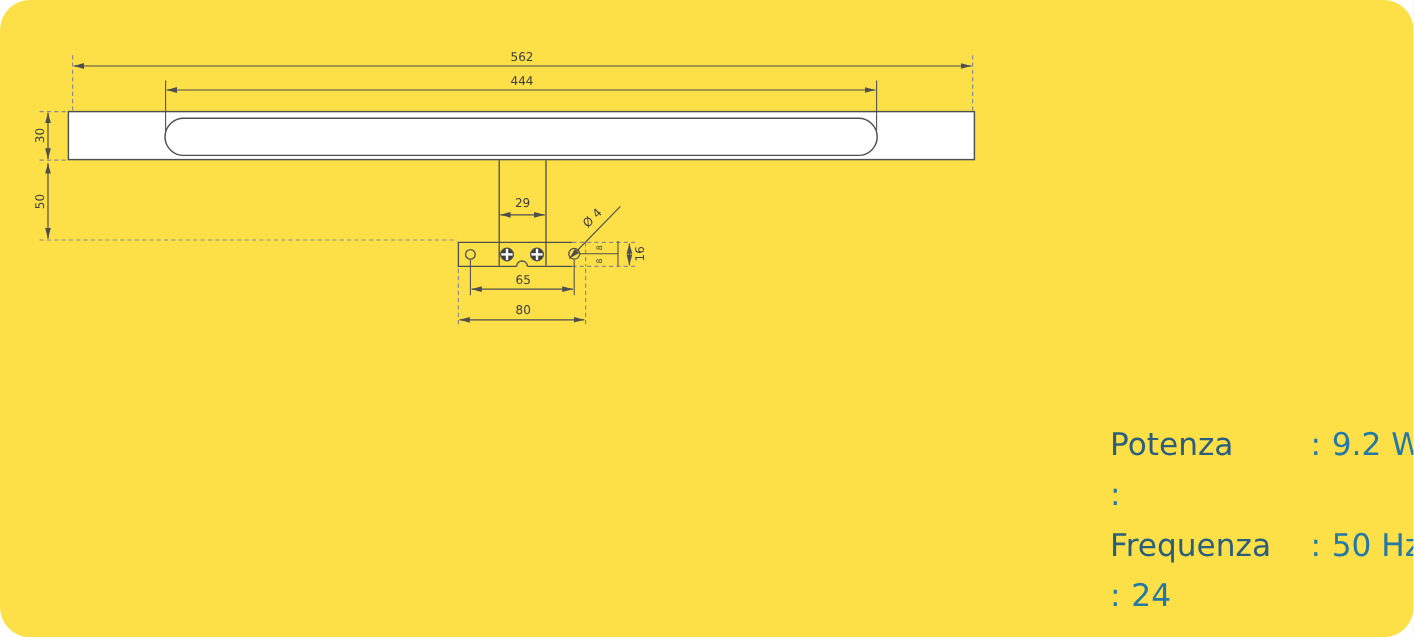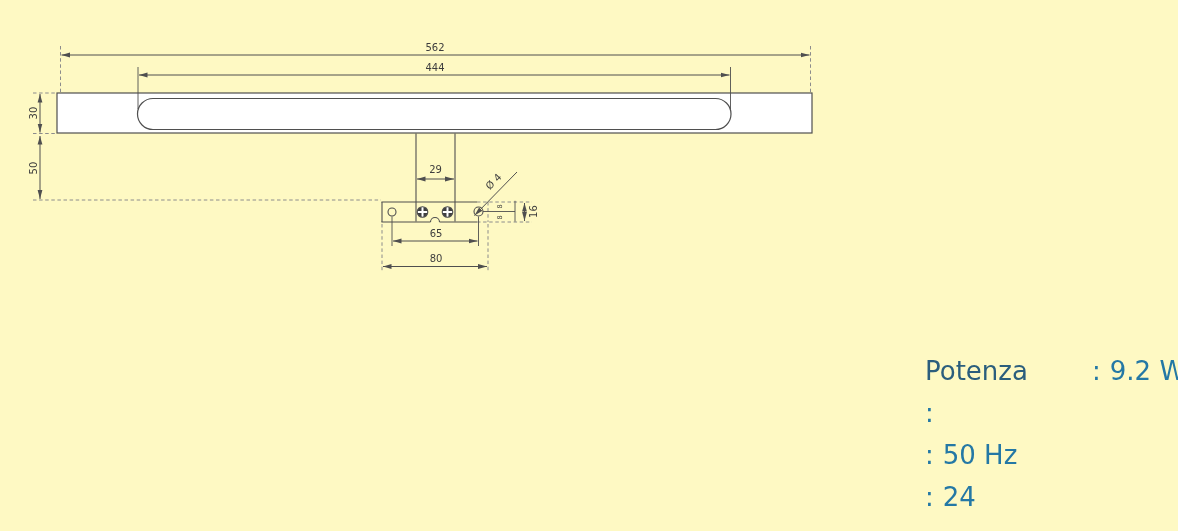--- a/index.html
+++ b/index.html
@@ -1,17 +1,17 @@
 <!DOCTYPE html>
 <html><head>
 <meta charset="utf-8">
 <style>
   html,body{margin:0;padding:0;background:#ffffff;}
-  #page{position:relative;width:1178px;height:531px;background:#fef9c3;overflow:hidden;
-        font-family:"DejaVu Sans","Liberation Sans",sans-serif;}
+  #page{position:relative;width:1178px;height:531px;background:#fde047;overflow:hidden;
+        font-family:"DejaVu Sans","Liberation Sans",sans-serif;border-radius:25px;}
   #drawing-svg{position:absolute;left:0;top:0;}
   .dimtext{font-family:"DejaVu Sans","Liberation Sans",sans-serif;font-size:10px;fill:#3d3d3d;}
   .dimtext-sm{font-family:"DejaVu Sans","Liberation Sans",sans-serif;font-size:6.5px;fill:#3d3d3d;}
   .specs{position:absolute;left:895px;top:350px;width:275px;margin-left:30px;}
   .spec-row{display:flex;align-items:baseline;height:42px;font-size:26px;line-height:42px;}
   .spec-label{width:167px;color:#2b5e7d;}
   .spec-value{color:#2478a5;white-space:pre;}
   .spec-sep{color:#2478a5;margin-right:9px;}
 </style>
 </head>
@@ -140,20 +140,21 @@
   <div class="specs">
     <div class="spec-row">
       <span class="spec-label">Potenza</span>
       <span class="spec-sep">:</span>
       <span class="spec-value">9.2 W</span>
     </div>
     <div class="spec-row">
       <span class="spec-sep">:</span>
     </div>
     <div class="spec-row">
+      <span class="spec-label">Frequenza</span>
       <span class="spec-sep">:</span>
       <span class="spec-value">50 Hz</span>
     </div>
     <div class="spec-row">
       <span class="spec-sep">:</span>
       <span class="spec-value">24</span>
     </div>
   </div>
 
 </div>

